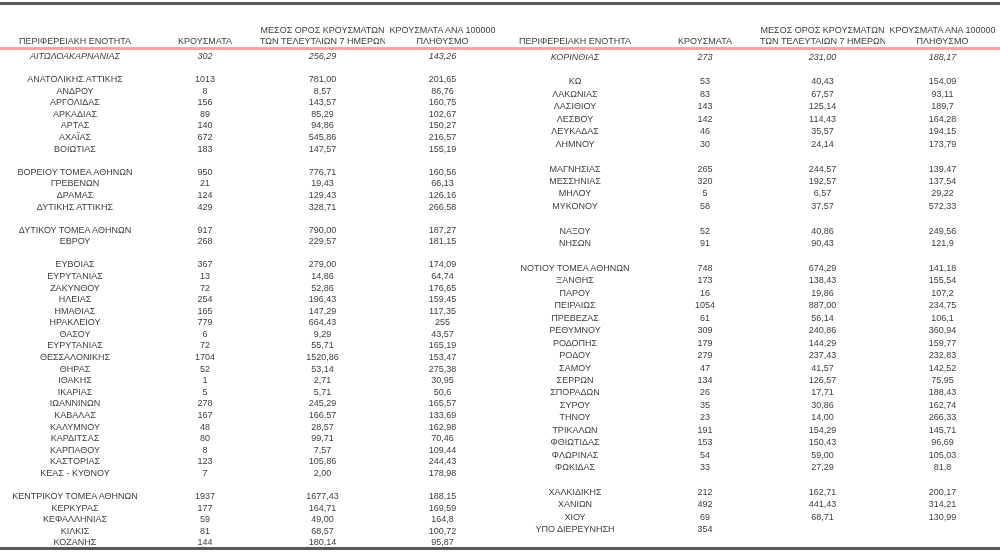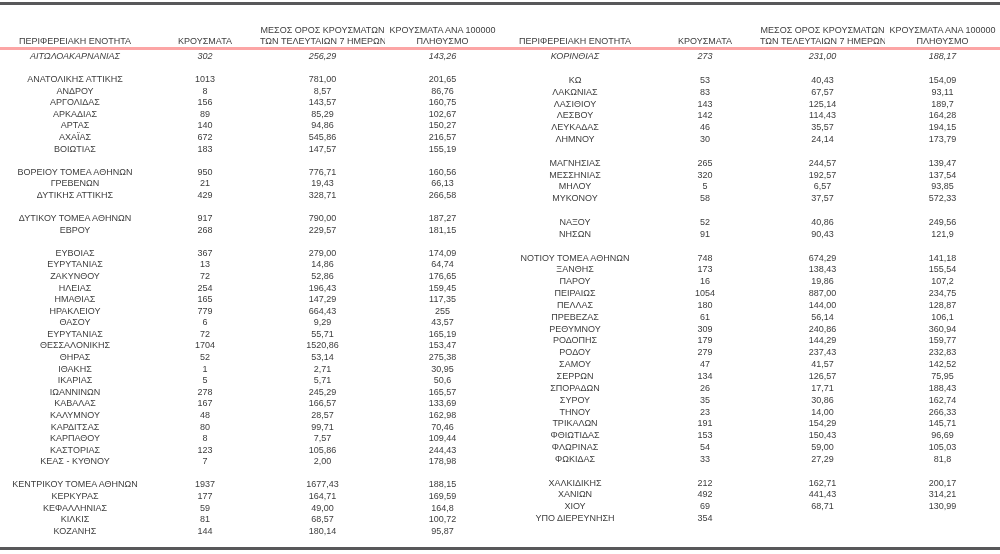--- a/index.html
+++ b/index.html
@@ -153,20 +153,26 @@
             <td>776,71</td>
             <td>160,56</td>
           </tr>
           <tr>
             <td>ΓΡΕΒΕΝΩΝ</td>
             <td>21</td>
             <td>19,43</td>
             <td>66,13</td>
           </tr>
           <tr>
+            <td>ΔΡΑΜΑΣ</td>
+            <td>124</td>
+            <td>129,43</td>
+            <td>126,16</td>
+          </tr>
+          <tr>
             <td>ΔΥΤΙΚΗΣ ΑΤΤΙΚΗΣ</td>
             <td>429</td>
             <td>328,71</td>
             <td>266,58</td>
           </tr>
           <tr>
             <td></td>
             <td></td>
             <td></td>
             <td></td>
@@ -427,21 +433,21 @@
           <tr>
             <td>ΜΕΣΣΗΝΙΑΣ</td>
             <td>320</td>
             <td>192,57</td>
             <td>137,54</td>
           </tr>
           <tr>
             <td>ΜΗΛΟΥ</td>
             <td>5</td>
             <td>6,57</td>
-            <td>93,85</td>
+            <td>29,22</td>
           </tr>
           <tr>
             <td>ΜΥΚΟΝΟΥ</td>
             <td>58</td>
             <td>37,57</td>
             <td>572,33</td>
           </tr>
           <tr>
             <td></td>
             <td></td>
@@ -482,26 +488,20 @@
             <td>ΠΑΡΟΥ</td>
             <td>16</td>
             <td>19,86</td>
             <td>107,2</td>
           </tr>
           <tr>
             <td>ΠΕΙΡΑΙΩΣ</td>
             <td>1054</td>
             <td>887,00</td>
             <td>234,75</td>
-          </tr>
-          <tr>
-            <td>ΠΕΛΛΑΣ</td>
-            <td>180</td>
-            <td>144,00</td>
-            <td>128,87</td>
           </tr>
           <tr>
             <td>ΠΡΕΒΕΖΑΣ</td>
             <td>61</td>
             <td>56,14</td>
             <td>106,1</td>
           </tr>
           <tr>
             <td>ΡΕΘΥΜΝΟΥ</td>
             <td>309</td>

